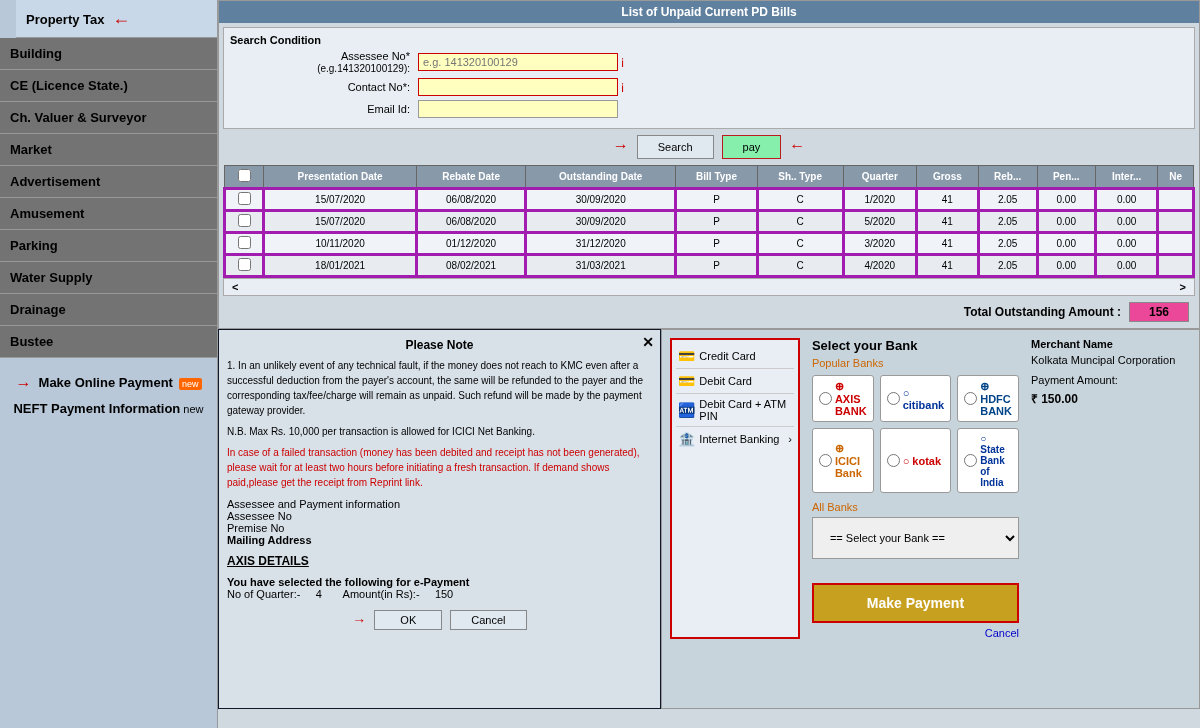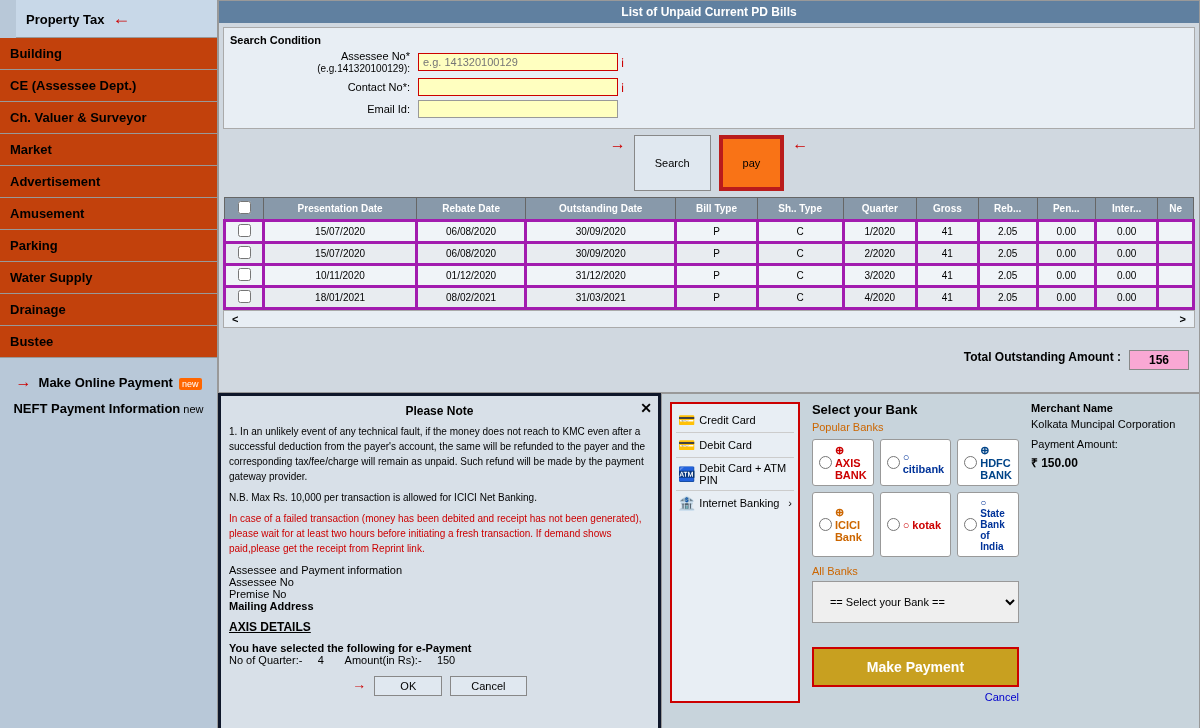--- a/index.html
+++ b/index.html
@@ -2,21 +2,21 @@
 <html><head>
   <meta charset="utf-8">
   <style>
     * { box-sizing: border-box; margin: 0; padding: 0; }
     body { font-family: Arial, sans-serif; font-size: 11px; background: #c0c0c0; width: 1200px; height: 728px; overflow: hidden; }
 
     .main-container { display: flex; width: 1200px; height: 728px; }
 
     
     .sidebar { width: 218px; background: #b8c8d8; border-right: 1px solid #999; flex-shrink: 0; }
-    .sidebar-item { padding: 8px 10px; border-bottom: 1px solid #999; cursor: pointer; background: #c2410c; color: #000; font-size: 13px; font-weight: bold; }
+    .sidebar-item { padding: 8px 10px; border-bottom: 1px solid #999; cursor: pointer; background: #737373; color: #000; font-size: 13px; font-weight: bold; }
     .sidebar-item.property-tax { background: #c8d8e8; position: relative; margin-left: 16px; }
     .sidebar-item.property-tax::after { content: ''; }
 
     .sidebar-online-payment { padding: 15px 10px 5px 10px; text-align: center; }
     .sidebar-online-payment .make-online { font-size: 13px; font-weight: bold; color: #000; }
     .sidebar-online-payment .new-badge { background: #ff6600; color: white; font-size: 9px; padding: 1px 3px; border-radius: 2px; margin-left: 3px; }
     .sidebar-neft { padding: 5px 10px; text-align: center; }
     .sidebar-neft .neft-text { font-size: 13px; font-weight: bold; color: #000; }
 
     
@@ -28,39 +28,39 @@
 
     .search-condition { background: #e8eef4; border: 1px solid #aaa; margin: 4px; padding: 6px; }
     .search-condition-title { font-weight: bold; font-size: 11px; margin-bottom: 4px; }
     .search-row { display: flex; align-items: center; margin-bottom: 4px; }
     .search-label { width: 180px; text-align: right; margin-right: 8px; font-size: 11px; }
     .search-input { border: 1px solid #cc0000; padding: 2px 4px; font-size: 11px; width: 200px; background: #ffffc0; }
     .search-info-icon { color: #cc0000; margin-left: 3px; font-size: 12px; }
 
     .search-buttons { display: flex; justify-content: center; gap: 8px; margin: 6px 4px; }
     .btn-search { padding: 3px 20px; background: #e0e8f0; border: 1px solid #888; cursor: pointer; font-size: 11px; }
-    .btn-pay { padding: 18px 20px; background: #f97316; border: 4px solid #b91c1c; cursor: pointer; font-size: 11px; }
+    .btn-pay { padding: 5px 20px; background: #86efac; border: 1px solid #b91c1c; cursor: pointer; font-size: 11px; }
 
     
     .bills-table { width: 100%; border-collapse: collapse; font-size: 10px; }
     .bills-table th { background: #8899aa; color: white; padding: 3px 4px; border: 1px solid #666; text-align: center; font-size: 10px; }
     .bills-table td { padding: 2px 4px; border: 3px solid #a21caf; text-align: center; background: #f0f4f8; }
     .bills-table tr:nth-child(even) td { background: #e8ecf0; }
 
     .table-nav { background: #e8eef4; border: 1px solid #aaa; margin: 0 4px; padding: 2px 4px; display: flex; align-items: center; }
     .nav-arrow { cursor: pointer; padding: 0 4px; font-weight: bold; }
 
-    .total-outstanding { display: flex; align-items: flex-start; justify-content: flex-end; padding: 22px 10px; font-weight: bold; font-size: 12px; gap: 8px; }
-    .total-amount-box { border: 1px solid #888; background: #f9a8d4; padding: 2px 10px; min-width: 60px; text-align: center; }
+    .total-outstanding { display: flex; align-items: center; justify-content: flex-end; padding: 6px 10px; font-weight: bold; font-size: 12px; gap: 8px; }
+    .total-amount-box { border: 1px solid #888; background: #ec4899; padding: 2px 10px; min-width: 60px; text-align: center; }
 
     
     .bottom-section { display: flex; height: 380px; }
 
     
-    .please-note-panel { width: 610px; background: #d8e0e8; border: 3px solid #0f172a; padding: 8px; position: relative; overflow-y: auto; }
+    .please-note-panel { width: 610px; background: #d8e0e8; border: 1px solid #0f172a; padding: 8px; position: relative; overflow-y: auto; }
     .please-note-title { font-weight: bold; font-size: 12px; text-align: center; margin-bottom: 6px; }
     .please-note-close { position: absolute; top: 4px; right: 6px; cursor: pointer; font-size: 14px; font-weight: bold; }
     .note-text { font-size: 10px; line-height: 1.5; margin-bottom: 6px; }
     .note-warning { color: #cc0000; font-size: 10px; line-height: 1.5; margin-bottom: 6px; }
     .assessee-info { margin-top: 8px; font-size: 11px; }
     .owner-details { margin-top: 8px; font-weight: bold; font-size: 12px; text-decoration: underline; }
     .epayment-info { margin-top: 8px; font-size: 11px; }
     .epayment-info .bold-line { font-weight: bold; }
 
     .ok-cancel-row { display: flex; gap: 8px; margin-top: 10px; justify-content: center; }
@@ -113,21 +113,21 @@
 
   <div class="sidebar">
     <div class="sidebar-item property-tax">
       <span>Property Tax</span>
       <span style="color:#cc0000; font-size:18px; margin-left:4px;">←</span>
     </div>
     <div class="sidebar-item">
       <span>Building</span>
     </div>
     <div class="sidebar-item">
-      <span>CE (Assessee Dept.)</span>
+      <span>CE (Licence State.)</span>
     </div>
     <div class="sidebar-item">
       <span>Ch. Valuer &amp; Surveyor</span>
     </div>
     <div class="sidebar-item">
       <span>Market</span>
     </div>
     <div class="sidebar-item">
       <span>Advertisement</span>
     </div>
@@ -226,21 +226,21 @@
       <td>0.00</td>
       <td></td>
     </tr>
               <tr>
       <td><input type="checkbox" style=""></td>
       <td>15/07/2020</td>
       <td>06/08/2020</td>
       <td>30/09/2020</td>
       <td>P</td>
       <td>C</td>
-      <td>2/2020</td>
+      <td>5/2020</td>
       <td>41</td>
       <td>2.05</td>
       <td>0.00</td>
       <td>0.00</td>
       <td></td>
     </tr>
               <tr>
       <td><input type="checkbox" style=""></td>
       <td>10/11/2020</td>
       <td>01/12/2020</td>

